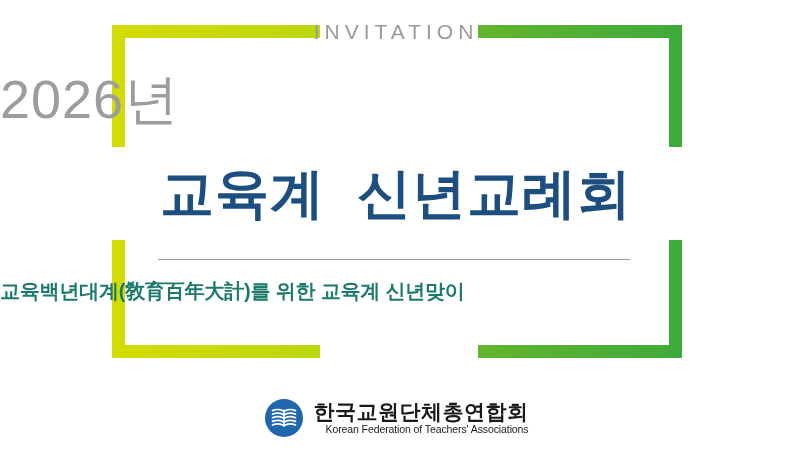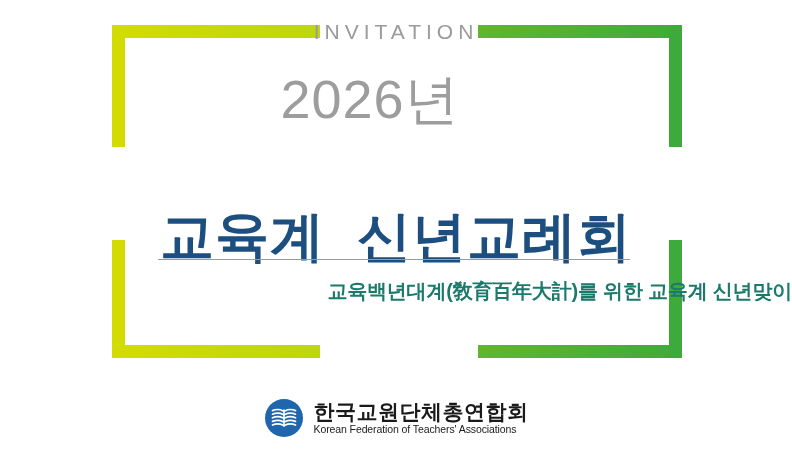--- a/index.html
+++ b/index.html
@@ -110,56 +110,55 @@
     letter-spacing: 5px;
     color: #9a9a9a;
     font-weight: 400;
   }
 
   .year {
     position: absolute;
     left: 0;
     top: 64px;
     width: 740px;
-    text-align: center;
+    text-align: left;
     font-size: 54px;
     font-weight: 300;
     color: #9d9d9d;
     letter-spacing: 1px;
   }
 
   .main-title {
     position: absolute;
     left: 0;
     top: 158px;
     width: 792px;
     text-align: center;
     font-size: 54px;
     font-weight: 700;
     color: #1c4e7f;
     letter-spacing: 1px;
     white-space: pre;
-    margin-top: 43px;
   }
 
   .divider {
     position: absolute;
     left: 158px;
     top: 259px;
     width: 472px;
     height: 1px;
     background: #9b9b9b;
   }
 
   .subtitle {
     position: absolute;
     left: 0;
     top: 278px;
     width: 792px;
-    text-align: right;
+    text-align: left;
     font-size: 20px;
     font-weight: 700;
     color: #1b7a6b;
     letter-spacing: -0.2px;
   }
 
   
   .logo {
     position: absolute;
     left: 0;
@@ -173,21 +172,21 @@
 
   .logo-mark {
     width: 40px;
     height: 40px;
     flex: 0 0 auto;
   }
 
   .logo-text {
     display: flex;
     flex-direction: column;
-    align-items: flex-start;
+    align-items: flex-end;
     justify-content: center;
     line-height: 1.08;
   }
 
   .logo-kr {
     font-size: 21px;
     font-weight: 700;
     color: #1a1a1a;
     letter-spacing: 0.5px;
   }

